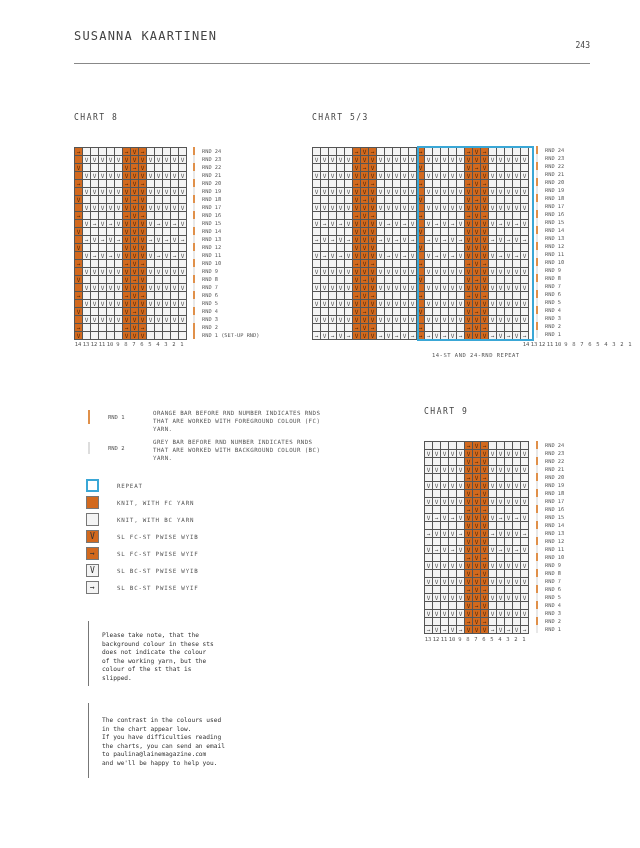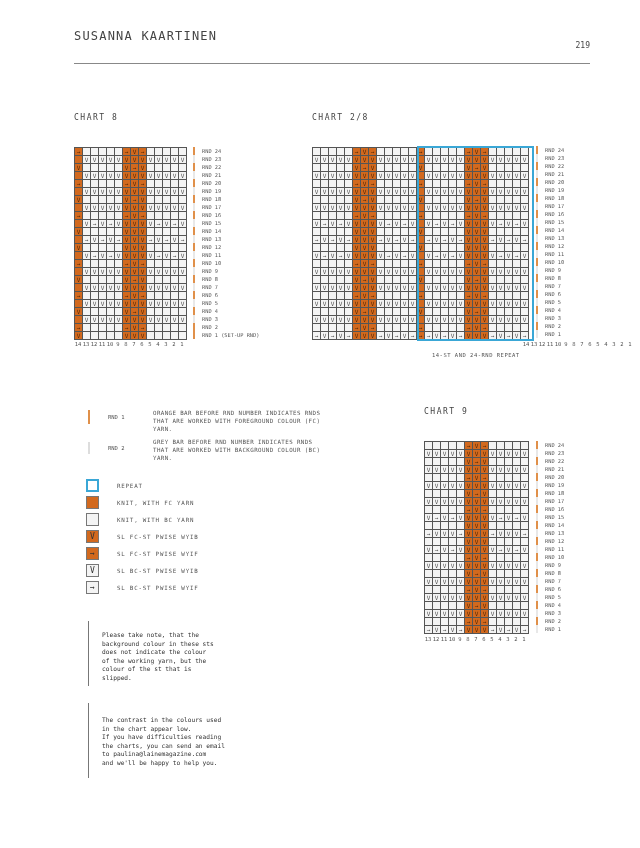--- a/index.html
+++ b/index.html
@@ -28,21 +28,21 @@
   .key-swatch { width:13px; height:13px; border:1px solid #777; display:flex; align-items:center; justify-content:center; font-size:8px; box-sizing:border-box; }
   .key-label { margin-left:18px; font-size:5.8px; letter-spacing:0.8px; color:#555; }
   .note { position:absolute; font-size:6.2px; line-height:1.38; color:#333; white-space:pre-line; width:170px; }
   .note-bar { position:absolute; width:1px; background:#777; }
 </style>
 </head>
 <body>
 
 <div>
   <div class="hdr-left">SUSANNA KAARTINEN</div>
-  <div class="hdr-right">219</div>
+  <div class="hdr-right">243</div>
   <div class="hdr-rule"></div>
 </div>
 
 <div class="chart-title" style="left:74px; top:113px;">CHART 8</div>
 <div id="chart1-grid" class="grid" style="left: 74px; top: 147px; grid-template-columns: repeat(14, 7px); grid-auto-rows: 7px;">
     <div class="cell o">→</div>
     <div class="cell w"></div>
     <div class="cell w"></div>
     <div class="cell w"></div>
     <div class="cell w"></div>
@@ -414,21 +414,21 @@
     <div class="rnd fc" style="height: 8px; line-height: 8px;">RND 8</div>
     <div class="rnd bc" style="height: 8px; line-height: 8px;">RND 7</div>
     <div class="rnd fc" style="height: 8px; line-height: 8px;">RND 6</div>
     <div class="rnd bc" style="height: 8px; line-height: 8px;">RND 5</div>
     <div class="rnd fc" style="height: 8px; line-height: 8px;">RND 4</div>
     <div class="rnd bc" style="height: 8px; line-height: 8px;">RND 3</div>
     <div class="rnd fc" style="height: 8px; line-height: 8px;">RND 2</div>
     <div class="rnd fc" style="height: 8px; line-height: 8px;">RND 1 (SET-UP RND)</div>
   </div>
 
-<div class="chart-title" style="left:312px; top:113px;">CHART 2/8</div>
+<div class="chart-title" style="left:312px; top:113px;">CHART 5/3</div>
 <div id="chart23-grid" class="grid" style="left: 312px; top: 147px; grid-template-columns: repeat(27, 7px); grid-auto-rows: 7px;">
     <div class="cell w"></div>
     <div class="cell w"></div>
     <div class="cell w"></div>
     <div class="cell w"></div>
     <div class="cell w"></div>
     <div class="cell o">→</div>
     <div class="cell o">V</div>
     <div class="cell o">→</div>
     <div class="cell w"></div>

